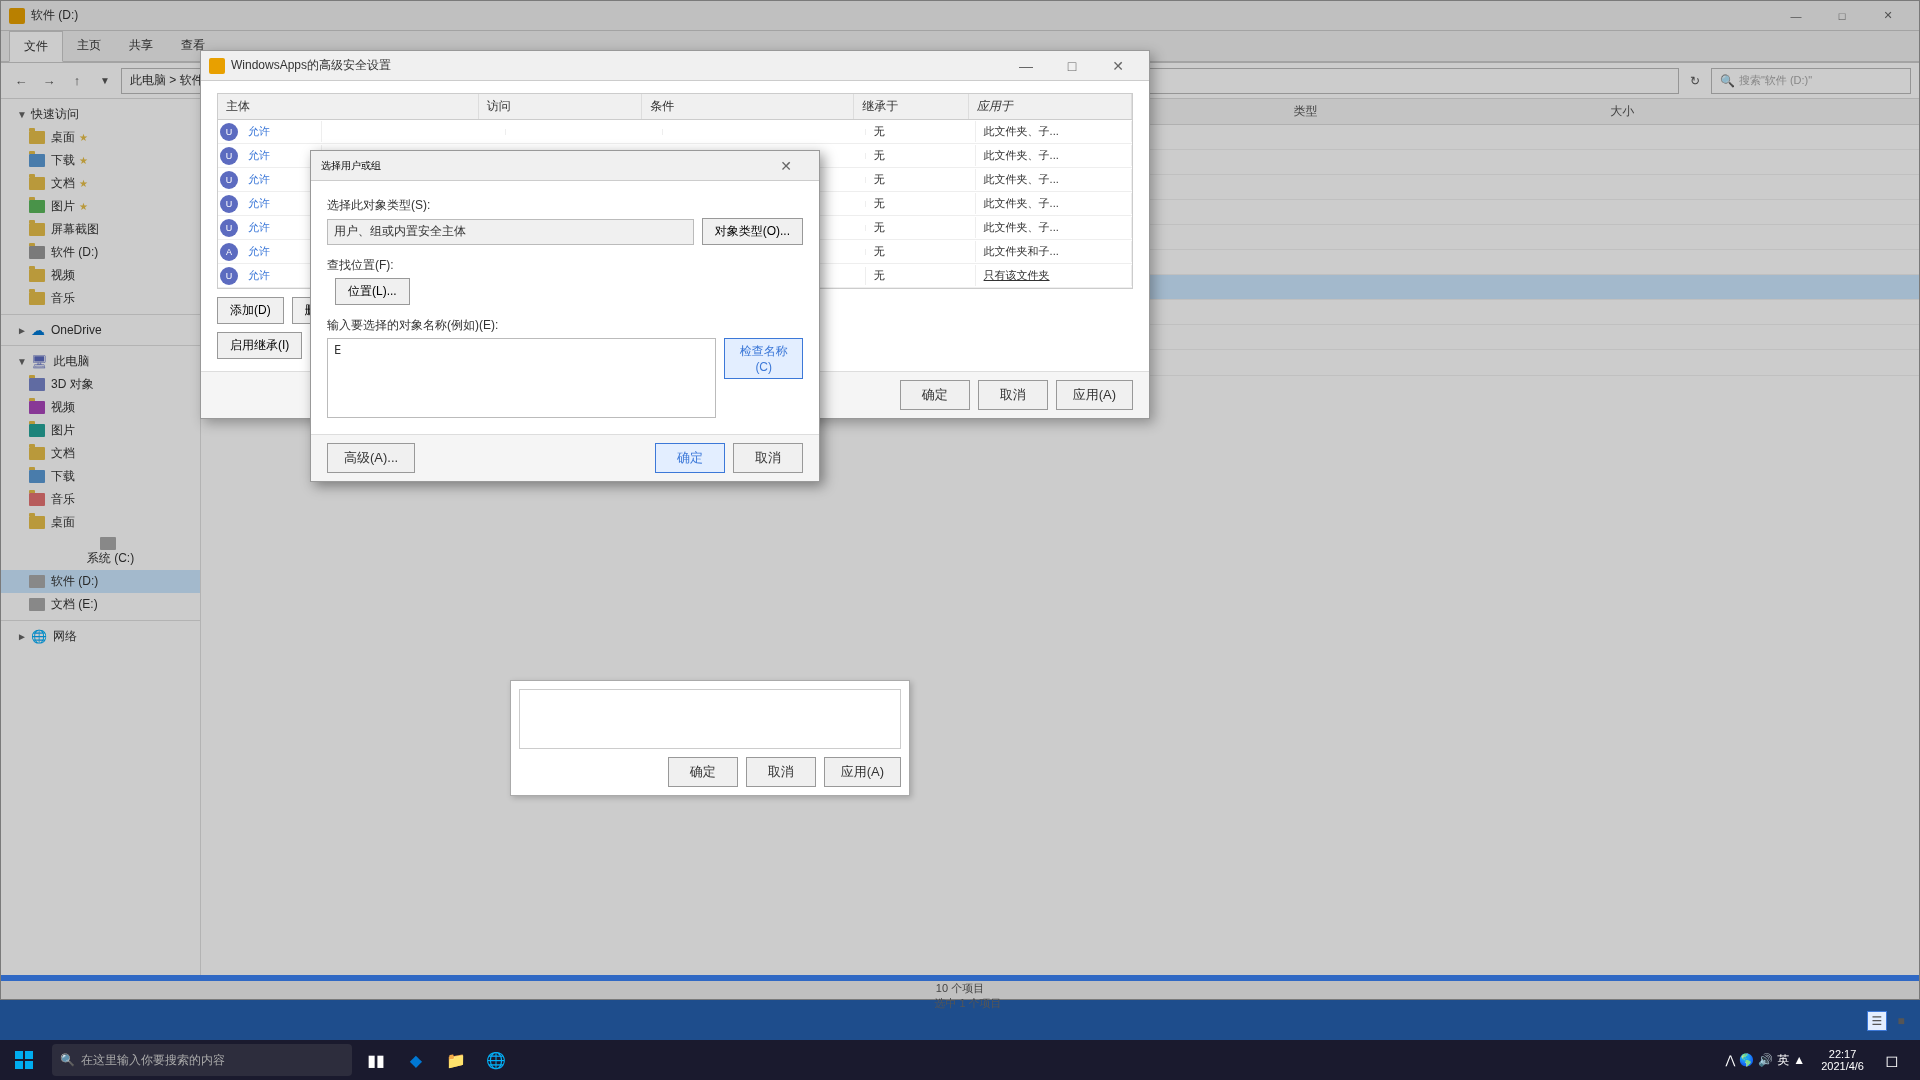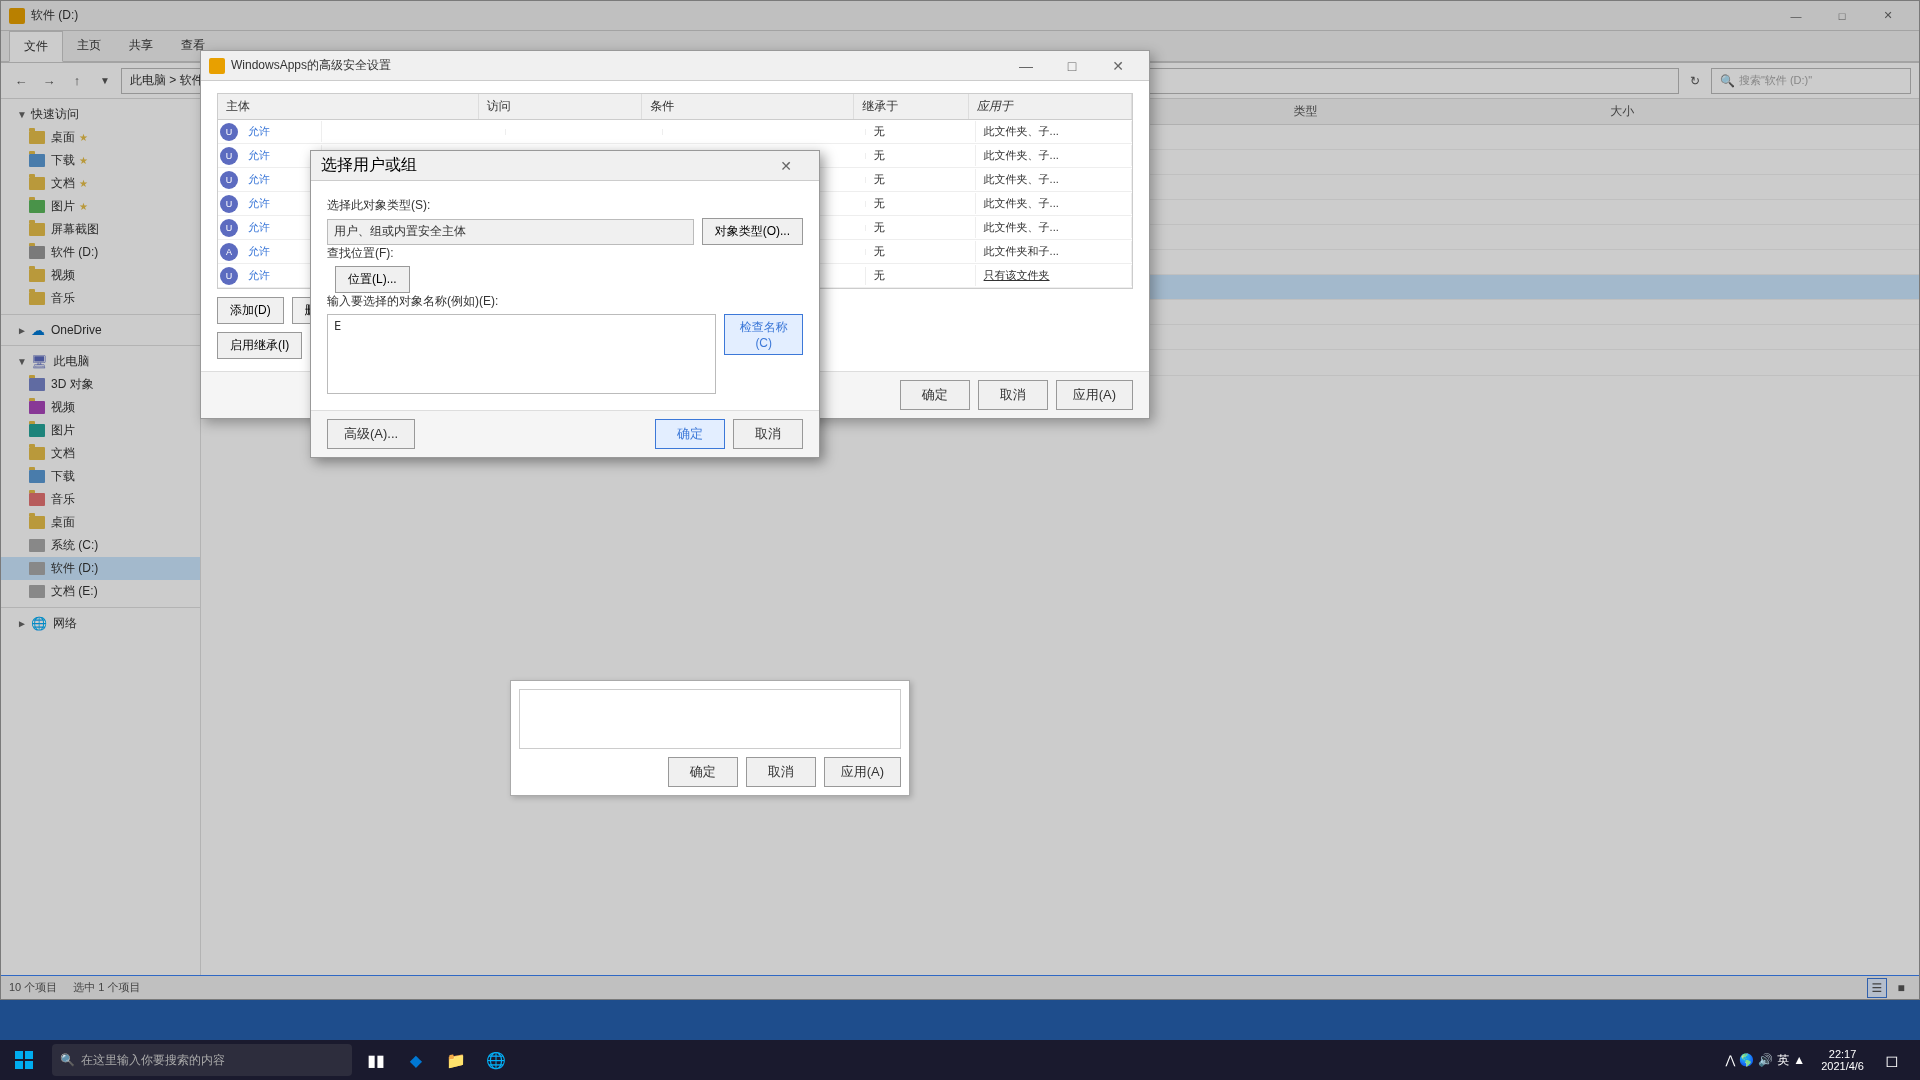--- a/index.html
+++ b/index.html
@@ -79,30 +79,30 @@
 
     
     .dialog-buttons { display: flex; justify-content: flex-end; gap: 8px; padding: 8px 16px; border-top: 1px solid #ddd; background: #f5f5f5; }
     .btn { padding: 5px 16px; font-size: 13px; border: 1px solid #999; background: #f0f0f0; cursor: pointer; min-width: 70px; text-align: center; color: #333; }
     .btn.primary { background: #e3eeff; border-color: #3c78d8; color: #3c78d8; }
 
     
     .dialog-user { position: absolute; top: 150px; left: 310px; width: 510px; background: white; border: 1px solid #999; box-shadow: 4px 4px 12px rgba(0,0,0,0.4); z-index: 300; }
     .dialog-user-title { height: 30px; background: #f0f0f0; display: flex; align-items: center; padding: 0 10px; border-bottom: 1px solid #ccc; }
     .dialog-user-content { padding: 16px; }
-    .form-row { display: flex; align-items: center; margin-bottom: 0; }
+    .form-row { display: flex; align-items: center; margin-bottom: 12px; }
     .form-label { font-size: 12px; color: #333; margin-bottom: 4px; }
     .form-input { flex: 1; height: 26px; border: 1px solid #bbb; padding: 0 6px; font-size: 12px; color: #333; }
     .form-btn { margin-left: 8px; padding: 4px 12px; font-size: 12px; border: 1px solid #999; background: #f0f0f0; cursor: pointer; white-space: nowrap; }
     .form-textarea { width: 100%; height: 80px; border: 1px solid #bbb; padding: 4px 6px; font-size: 12px; resize: none; color: #333; }
     .btn-check-name { padding: 4px 12px; font-size: 12px; border: 1px solid #3c78d8; background: #e3eeff; color: #3c78d8; cursor: pointer; }
     .dialog-user-buttons { display: flex; justify-content: space-between; align-items: center; padding: 8px 16px; border-top: 1px solid #ddd; background: #f5f5f5; }
 
     
-    .status-bar { height: 24px; background: #f0f0f0; border-top: 1px solid #3b82f6; display: flex; align-items: center; padding: 0 8px; font-size: 11px; color: #555; }
+    .status-bar { height: 24px; background: #f0f0f0; border-top: 6px solid #3b82f6; display: flex; align-items: center; padding: 0 8px; font-size: 11px; color: #555; flex-direction: column; }
     .status-right { margin-left: auto; display: flex; gap: 4px; }
     .view-btn { width: 20px; height: 20px; display: flex; align-items: center; justify-content: center; cursor: pointer; border: 1px solid transparent; font-size: 12px; }
     .view-btn.active { border-color: #3c78d8; background: #e3eeff; }
 
     
     .sidebar-folder { width: 16px; height: 13px; background: #e8c04a; border-radius: 1px; position: relative; flex-shrink: 0; }
     .sidebar-folder::before { content: ''; position: absolute; top: -3px; left: 0; width: 6px; height: 3px; background: #e8c04a; border-radius: 1px 1px 0 0; }
     .sec-table-wrapper { border: 1px solid #ccc; margin-bottom: 8px; overflow: hidden; }
     .sec-table-hdr { display: flex; background: #f0f0f0; border-bottom: 1px solid #ccc; }
     .sec-table-hdr-col { padding: 4px 8px; font-size: 12px; color: #333; border-right: 1px solid #ddd; }
@@ -233,21 +233,21 @@
         <span>下载</span>
       </div>
       <div class="sidebar-item" style="padding-left:28px;">
         <span class="sidebar-folder" style="margin-right:6px;background:#e57373;"></span>
         <span>音乐</span>
       </div>
       <div class="sidebar-item" style="padding-left:28px;">
         <span class="sidebar-folder" style="margin-right:6px;background:#e8c04a;"></span>
         <span>桌面</span>
       </div>
-      <div class="sidebar-item" style="padding-left:28px;">
+      <div class="sidebar-item" style="padding-left:28px;flex-direction:column;">
         <span style="width:16px;height:13px;background:#aaa;border-radius:1px;margin-right:6px;flex-shrink:0;display:inline-block;"></span>
         <span>系统 (C:)</span>
       </div>
       <div class="sidebar-item selected" style="padding-left:28px;">
         <span style="width:16px;height:13px;background:#aaa;border-radius:1px;margin-right:6px;flex-shrink:0;display:inline-block;"></span>
         <span>软件 (D:)</span>
       </div>
       <div class="sidebar-item" style="padding-left:28px;">
         <span style="width:16px;height:13px;background:#aaa;border-radius:1px;margin-right:6px;flex-shrink:0;display:inline-block;"></span>
         <span>文档 (E:)</span>
@@ -456,21 +456,21 @@
 
   <div class="dialog-buttons">
     <button class="btn">确定</button>
     <button class="btn">取消</button>
     <button class="btn">应用(A)</button>
   </div>
 </div>
 
 <div class="dialog-user">
   <div class="dialog-user-title">
-    <span style="font-size:16px;flex:1;">选择用户或组</span>
+    <span style="font-size:10px;flex:1;">选择用户或组</span>
     <div class="dialog-close-btn">✕</div>
   </div>
   <div class="dialog-user-content">
     <div class="form-label">选择此对象类型(S):</div>
     <div class="form-row">
       <input type="text" class="form-input" style="pointer-events: none; background: rgb(240, 240, 240);" readonly="" value="用户、组或内置安全主体">
       <button class="form-btn">对象类型(O)...</button>
     </div>
     <div class="form-label">查找位置(F):</div>
     <div class="form-row">

